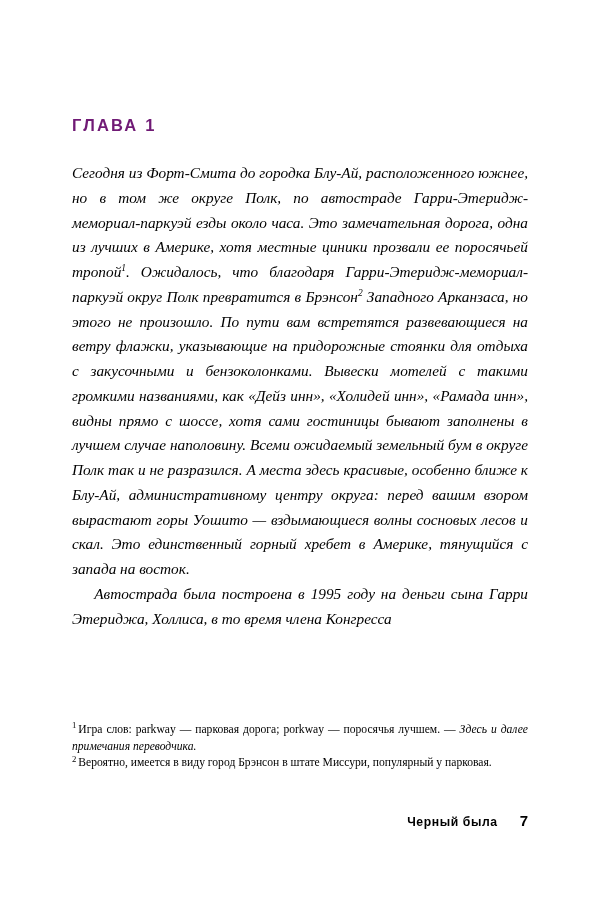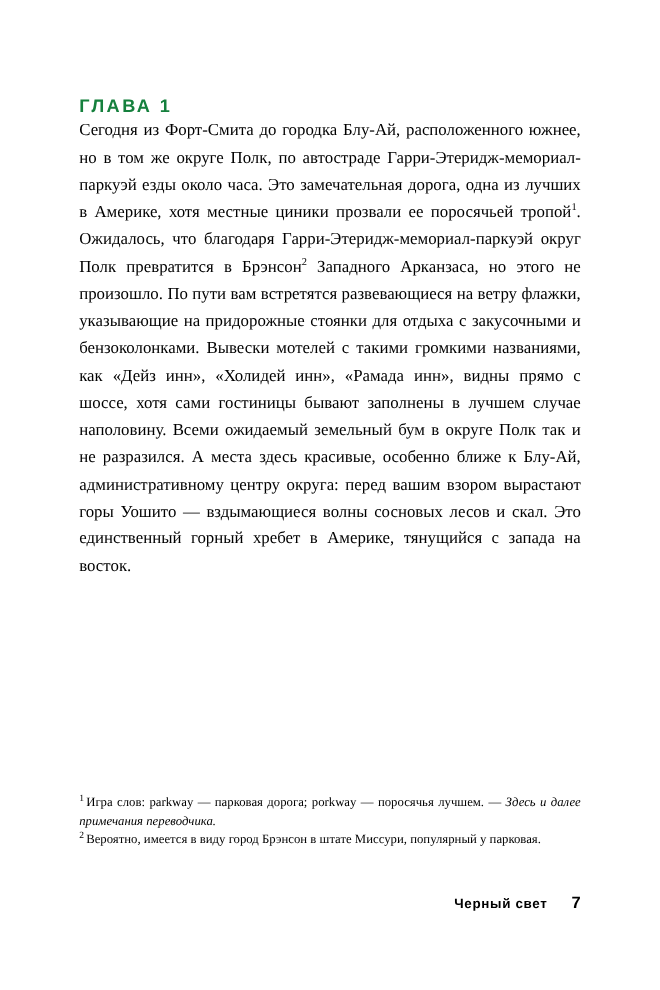--- a/index.html
+++ b/index.html
@@ -21,33 +21,35 @@
     box-sizing: border-box;
     padding: 0;
   }
   .content {
     position: absolute;
     left: 72px;
     top: 0;
     width: 456px;
   }
   .chapter-title {
-    margin-top: 88px;
+    margin-top: 116px;
     font-family: "Liberation Sans", sans-serif;
     font-weight: bold;
     font-size: 16.5px;
     letter-spacing: 2.2px;
-    color: #15803d;
+    color: #701a75;
   }
   .body-text {
+    margin-top: 26px;
     font-size: 15.3px;
     line-height: 1.62;
     text-align: justify;
     text-justify: inter-word;
     hyphens: manual;
+    font-style: italic;
   }
   .body-text p {
     margin: 0;
     text-indent: 0;
   }
   .body-text p + p {
     text-indent: 1.45em;
   }
   sup {
     font-size: 0.62em;
@@ -102,30 +104,31 @@
 </head>
 <body>
 
 <div class="page">
 
   <div class="content">
     <div class="chapter-title">ГЛАВА  1</div>
 
     <div class="body-text">
       <p>Сегодня из Форт-Смита до городка Блу-Ай, расположенного южнее, но в том же округе Полк, по автостраде Гарри-Этеридж-мемориал-паркуэй езды около часа. Это замечательная дорога, одна из лучших в Америке, хотя местные циники прозвали ее поросячьей тропой<sup>1</sup>. Ожидалось, что благодаря Гарри-Этеридж-мемориал-паркуэй округ Полк превратится в Брэнсон<sup>2</sup> Западного Арканзаса, но этого не произошло. По пути вам встретятся развевающиеся на ветру флажки, указывающие на придорожные стоянки для отдыха с закусочными и бензоколонками. Вывески мотелей с такими громкими названиями, как «Дейз инн», «Холидей инн», «Рамада инн», видны прямо с шоссе, хотя сами гостиницы бывают заполнены в лучшем случае наполовину. Всеми ожидаемый земельный бум в округе Полк так и не разразился. А места здесь красивые, особенно ближе к Блу-Ай, административному центру округа: перед вашим взором вырастают горы Уошито — вздымающиеся волны сосновых лесов и скал. Это единственный горный хребет в Америке, тянущийся с запада на восток.</p>
+      <p>Автострада была построена в 1995 году на деньги сына Гарри Этериджа, Холлиса, в то время члена Конгресса</p>
     </div>
   </div>
 
   <div class="footnotes">
     <p class="footnote">
       <span class="marker">1</span><span>Игра слов: parkway — парковая дорога; porkway — поросячья лучшем. — </span><em>Здесь и далее примечания переводчика.</em>
     </p>
     <p class="footnote">
       <span class="marker">2</span><span>Вероятно, имеется в виду город Брэнсон в штате Миссури, популярный у парковая.</span>
     </p>
   </div>
 
   <div class="footer">
-    <span class="book-title">Черный свет</span>
+    <span class="book-title">Черный была</span>
     <span class="page-number">7</span>
   </div>
 
 </div>
 
 </body></html>

